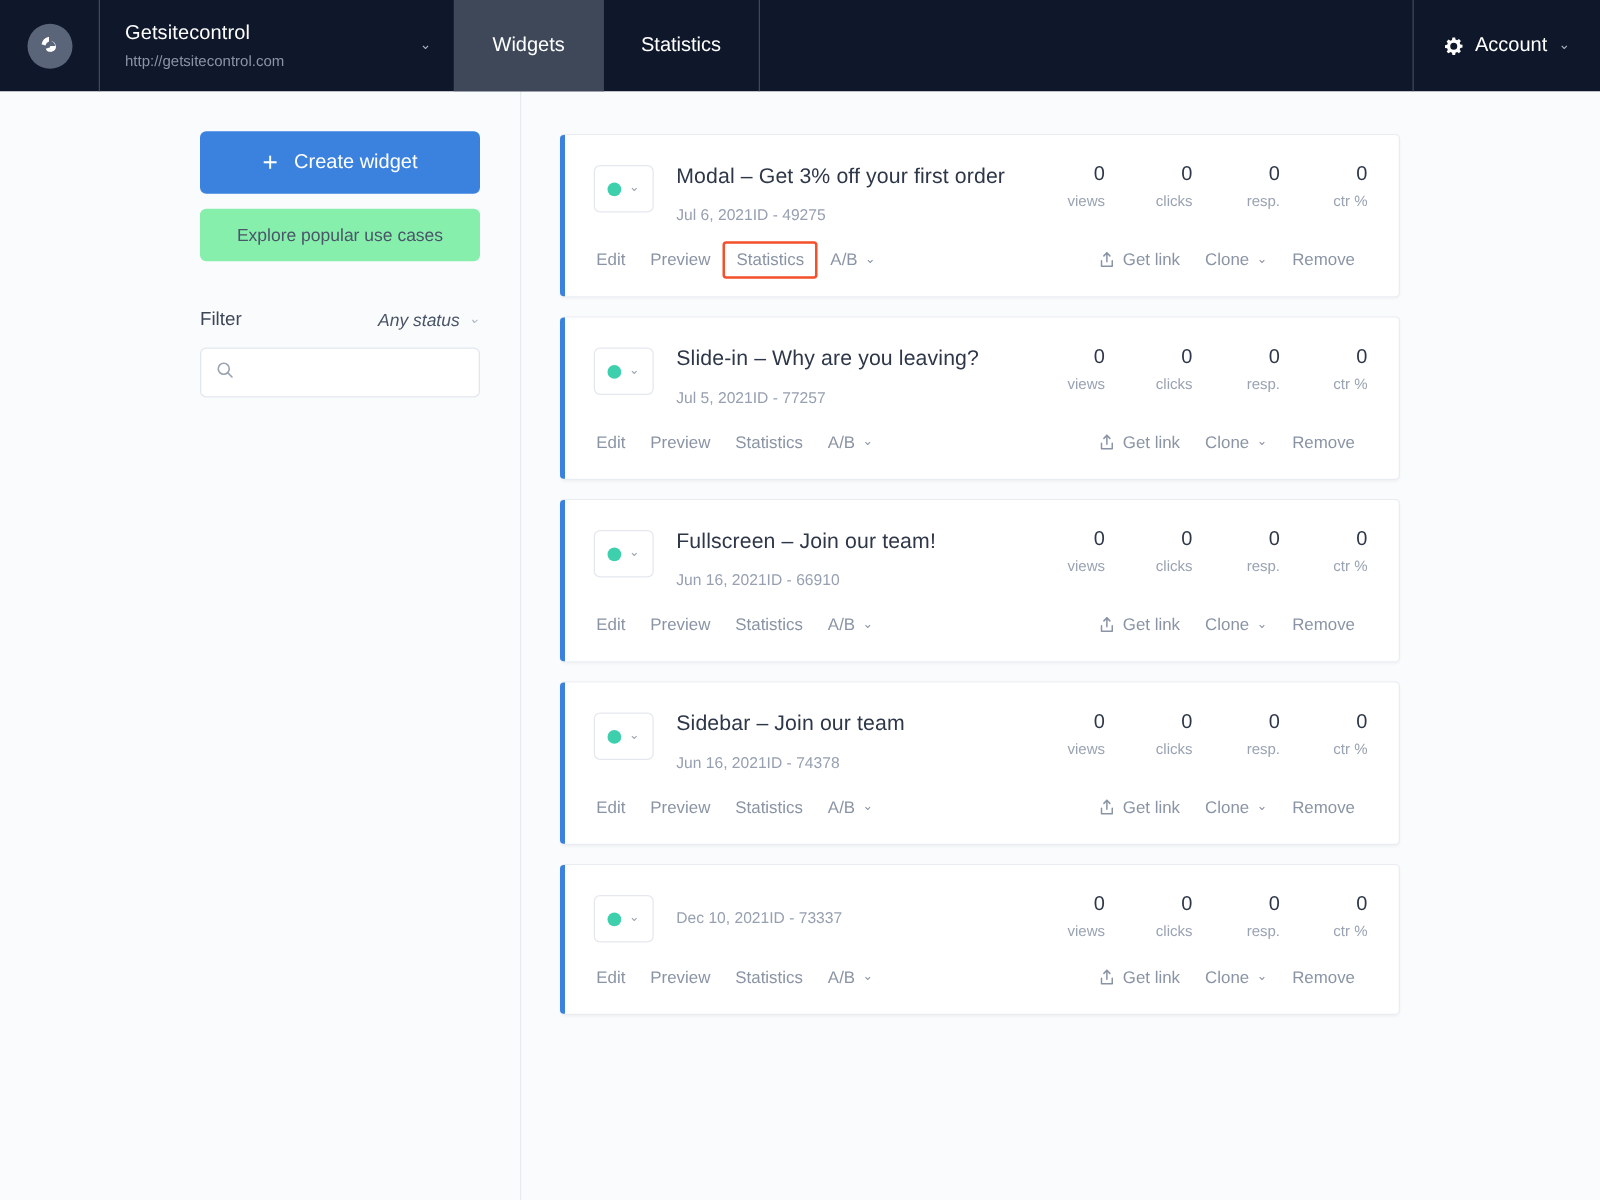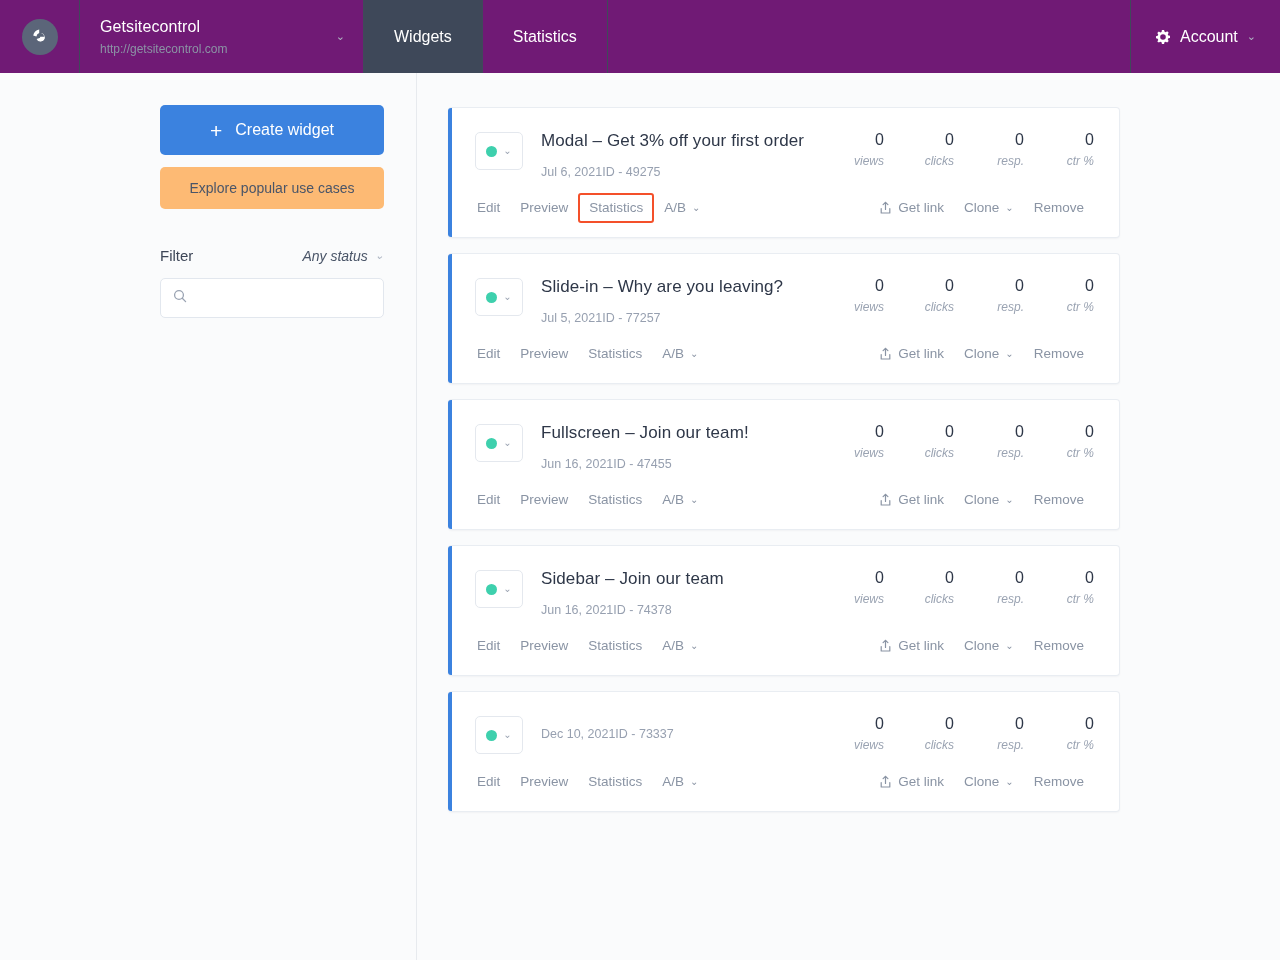--- a/index.html
+++ b/index.html
@@ -6,21 +6,21 @@
   html, body {
     width: 1280px; height: 960px;
     font-family: "Liberation Sans", sans-serif;
     background: #ffffff;
     overflow: hidden;
   }
 
   
   .topbar {
     height: 73px;
-    background: #701a75;
+    background: #0f172a;
     display: flex;
     align-items: stretch;
     position: relative;
   }
   .logo-cell {
     width: 80px;
     display: flex; align-items: center; justify-content: center;
     border-right: 1px solid #40495a;
   }
   .logo-circle {
@@ -78,21 +78,21 @@
     border-radius: 5px;
     color: #fff; font-size: 16px;
     display: flex; align-items: center; justify-content: center; gap: 13px;
     cursor: pointer; border: none;
     font-family: "Liberation Sans", sans-serif;
   }
   .plus-glyph { font-size: 21px; line-height: 1; font-weight: 400; }
 
   .explore-btn {
     width: 224px; height: 42px; margin-top: 12px;
-    background: #fdba74; border-radius: 5px;
+    background: #86efac; border-radius: 5px;
     color: #4a5568; font-size: 14px;
     display: flex; align-items: center; justify-content: center;
     cursor: pointer;
   }
 
   .filter-row {
     width: 224px; margin-top: 38px;
     display: flex; align-items: center; justify-content: space-between;
   }
   .filter-label { color: #3d4657; font-size: 15px; }
@@ -150,21 +150,21 @@
   }
   .card-meta {
     margin-top: 12px;
     color: #97a0b0; font-size: 12.5px; line-height: 16px;
     display: flex; 
   }
 
   .stats { display: flex; align-items: flex-start; flex-shrink: 0; }
   .stat { width: 70px; text-align: right; }
   .stat-value { color: #2e3748; font-size: 16px; line-height: 20px; }
-  .stat-label { color: #9aa3b2; font-size: 12px; line-height: 18px; margin-top: 2px; font-style: italic; }
+  .stat-label { color: #9aa3b2; font-size: 12px; line-height: 18px; margin-top: 2px; }
 
   .card-bottom {
     margin-top: 13px;
     display: flex; align-items: center; justify-content: space-between;
   }
   .actions-left, .actions-right { display: flex; align-items: center; }
   .act {
     color: #8a94a4; font-size: 13.5px; line-height: 18px;
     padding: 4px 8px; cursor: pointer; border-radius: 3px;
     display: flex; align-items: center; gap: 6px;
@@ -392,21 +392,21 @@
   <div class="card" style="--accent: #3b82df;">
     <div class="card-top">
       <div class="status-toggle">
         <span class="status-dot" style="background: rgb(62, 208, 173);"></span>
         <span class="status-caret">⌄</span>
       </div>
       <div class="card-titles">
         <div class="card-title">Fullscreen – Join our team!</div>
         <div class="card-meta">
           <span>Jun 16, 2021</span>
-          <span>ID - 47455</span>
+          <span>ID - 66910</span>
         </div>
       </div>
       <div class="stats">
               <div class="stat">
                 <div class="stat-value">0</div>
                 <div class="stat-label">views</div>
               </div>
               <div class="stat">
                 <div class="stat-value">0</div>
                 <div class="stat-label">clicks</div>

